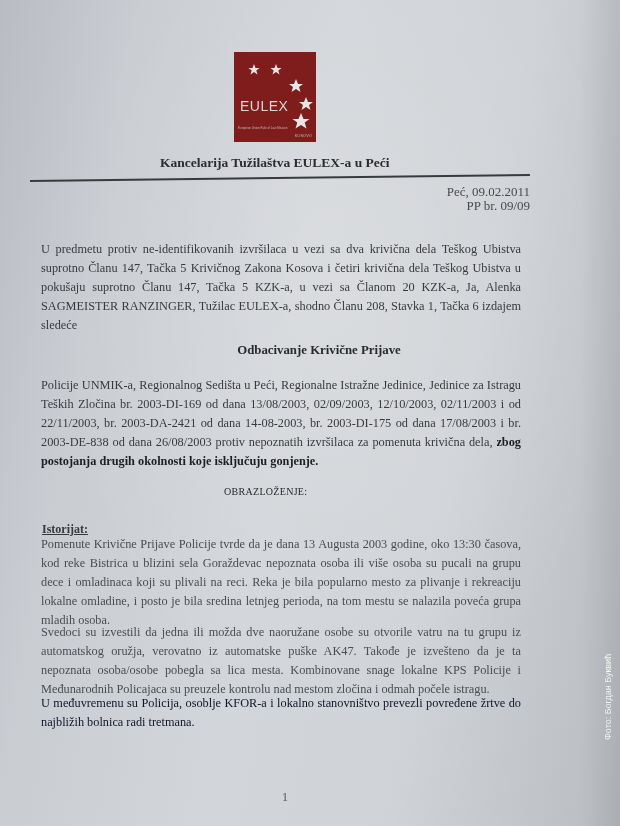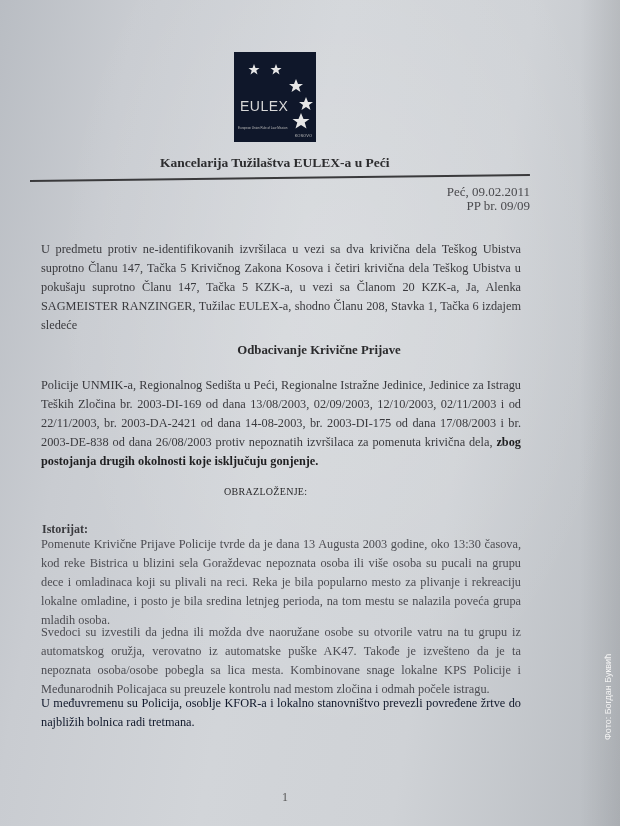--- a/index.html
+++ b/index.html
@@ -9,21 +9,21 @@
       font-family: "Liberation Serif", "DejaVu Serif", serif;
       color: #2a2a2c;
     }
     .page-shade {
       position: absolute; left: 0; top: 0; width: 620px; height: 826px;
       background: radial-gradient(ellipse at 55% 35%, rgba(255,255,255,0.18), rgba(0,0,0,0) 60%);
       pointer-events: none;
     }
     .logo {
       position: absolute; left: 234px; top: 52px; width: 82px; height: 90px;
-      background: #0f172a;
+      background: #7f1d1d;
     }
     .logo svg { position: absolute; left: 0; top: 0; }
     .logo-text {
       position: absolute; left: 6px; top: 46px; color: #d8d8d8;
       font-family: "Liberation Sans", sans-serif; font-size: 14px; letter-spacing: 0.5px;
     }
     .logo-sub {
       position: absolute; left: 4px; top: 74px; color: #bbb; font-family: "Liberation Sans", sans-serif;
       font-size: 3px; white-space: nowrap;
     }
@@ -51,21 +51,21 @@
     .intro { top: 240px; }
     .heading-1 {
       position: absolute; left: 6px; width: 620px; top: 343px; text-align: center; font-weight: bold;
       font-size: 12.8px; color: #2a2a2c; padding-left: 6px; box-sizing: border-box;
     }
     .police { top: 376px; }
     .heading-2 {
       position: absolute; left: 224px; top: 486px; font-size: 10px; letter-spacing: 0.3px; color: #2a2a2c;
     }
     .istorijat-label {
-      position: absolute; left: 42px; top: 522px; font-weight: bold; font-size: 12px; color: #3a3a3e;
+      position: absolute; left: 42px; top: 522px; font-weight: bold; font-size: 12px; color: #3a3a3e; text-decoration: underline;
     }
     .p1 { top: 535px; color: #4c4c52; }
     .p2 { top: 623px; color: #4c4c52; }
     .p3 { top: 694px; color: #0f172a; }
     .page-number {
       position: absolute; left: 282px; top: 790px; font-size: 12px; color: #555;
     }
     .credit {
       position: absolute; left: 603px; top: 740px; transform: rotate(-90deg); transform-origin: left top;
       font-family: "Liberation Sans", sans-serif; font-size: 9px; color: #f2f2f2; white-space: nowrap;

